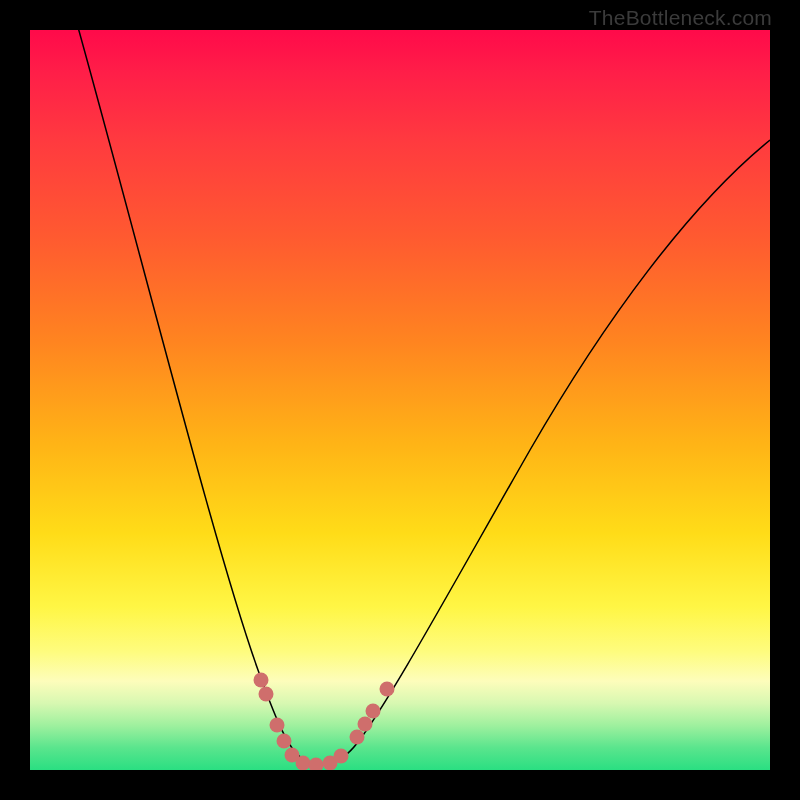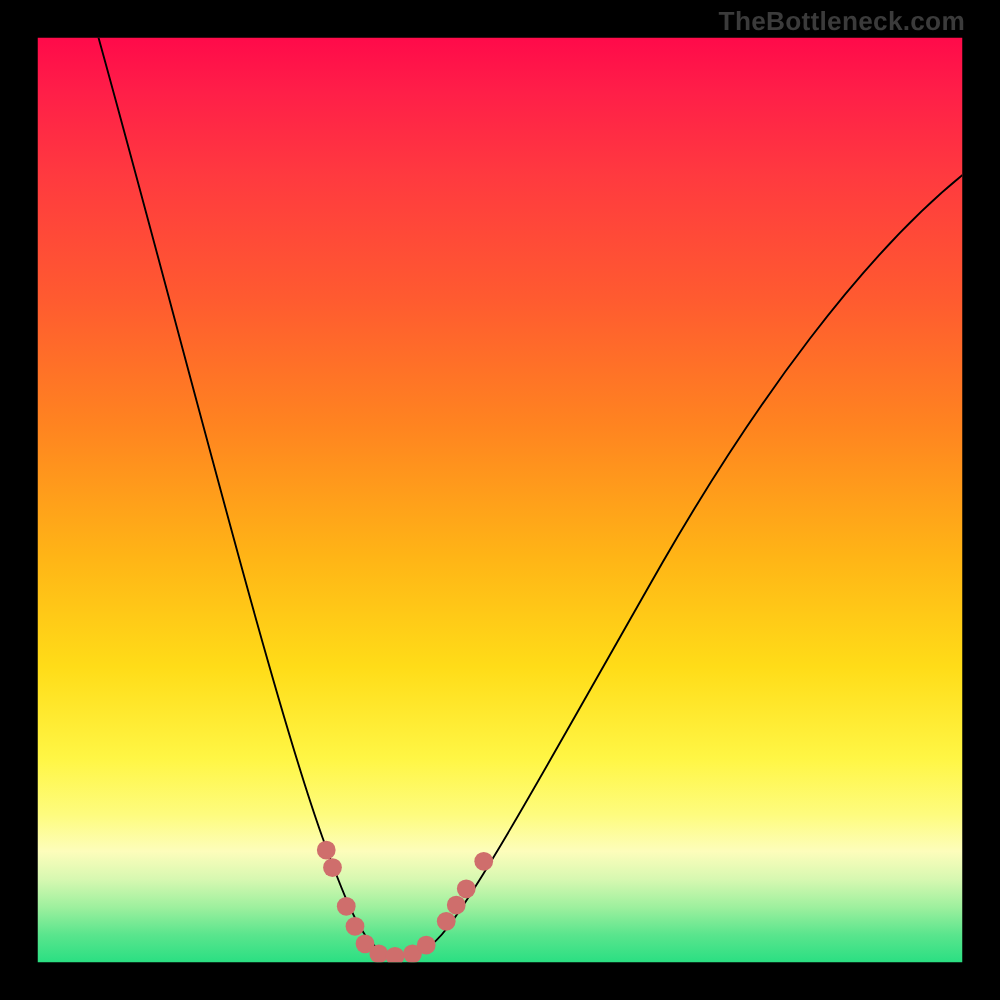--- a/index.html
+++ b/index.html
@@ -45,21 +45,21 @@
       #5ae58d 97%,
       #2adf82 100%
     );
   }
   .watermark {
     position: absolute;
     top: 6px;
     right: 28px;
     color: #3b3b3b;
     font-size: 21px;
-    font-weight: 700;
+    font-weight: 400;
     letter-spacing: 0.2px;
   }
   svg.curves {
     position: absolute;
     inset: 0;
   }
   .dot {
     fill: #cf6e6c;
     stroke: none;
   }

